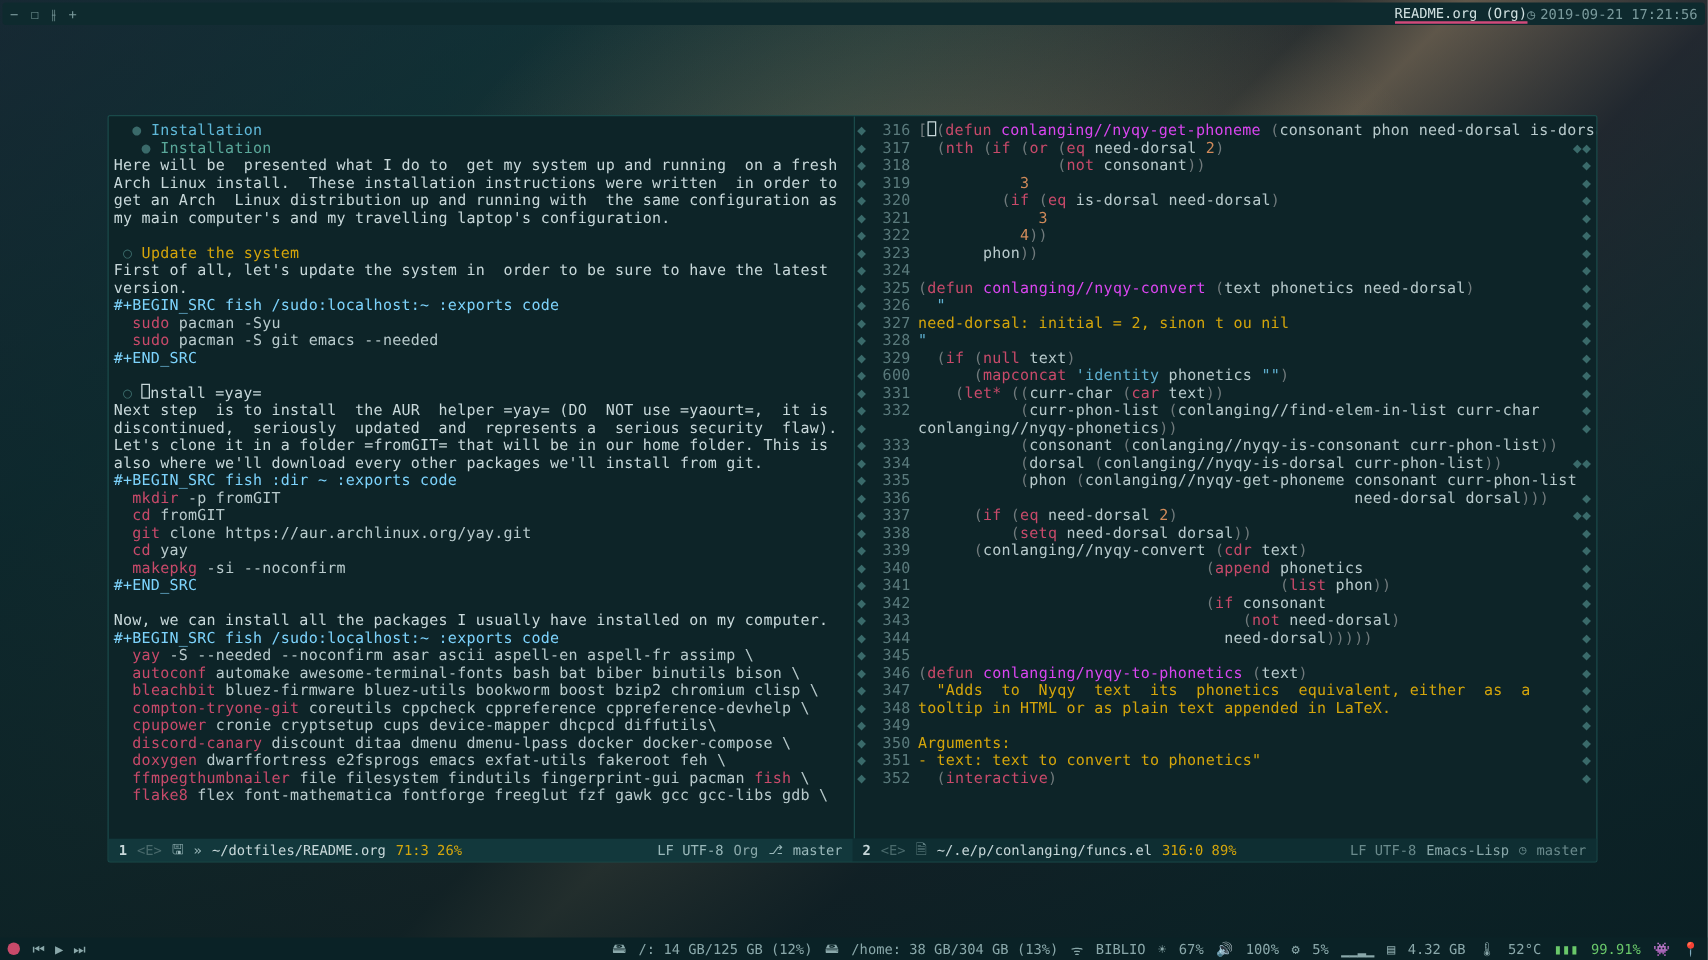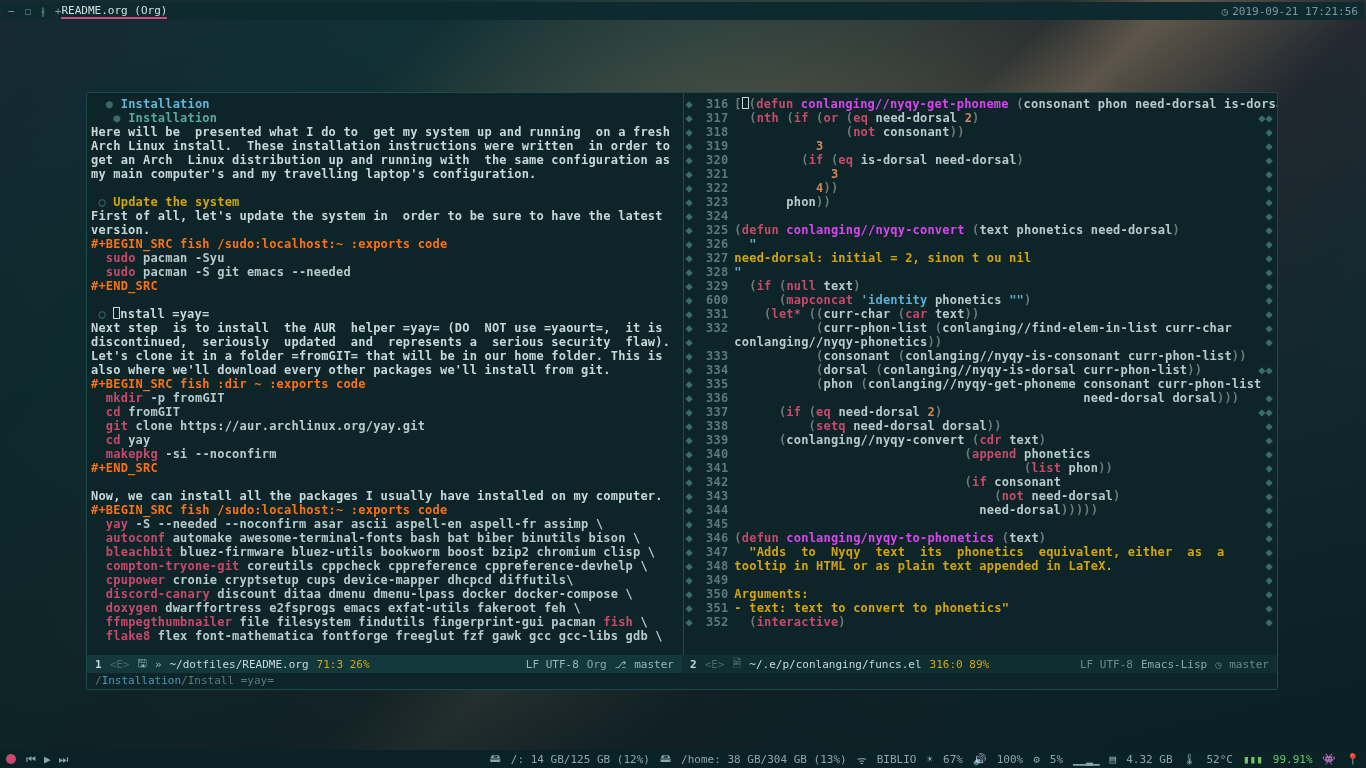--- a/index.html
+++ b/index.html
@@ -12,42 +12,42 @@
 .bg-overlay { position: absolute; inset: 0; background: radial-gradient(ellipse at 55% 30%, rgba(240, 200, 140, 0.3) 0%, transparent 40%), linear-gradient(180deg, rgba(20,40,50,0.6) 0%, rgba(10,30,35,0.9) 100%); }
 
 
 .titlebar {
   position: absolute; top: 2px; left: 2px; right: 2px; height: 18px;
   background: #0e2a2e; border-radius: 3px; display: flex; align-items: center;
   color: #7a9a9c; font-size: 11px; padding: 0 6px;
 }
 .titlebar .left-icons { display: flex; gap: 10px; }
 .titlebar .left-icons span { cursor: pointer; }
-.titlebar .center { flex: 1; text-align: left; }
+.titlebar .center { flex: 1; text-align: right; }
 .titlebar .center .title { color: #d0e0e0; border-bottom: 2px solid #d04a7a; display: inline-block; }
 .titlebar .right { display: flex; align-items: center; gap: 4px; }
 
 
 .editor-window {
   position: absolute; top: 92px; left: 86px; width: 1192px; height: 598px;
   background: #0d2428; border: 1px solid #1a4a4a; border-radius: 2px;
   display: flex; flex-direction: column;
 }
 .editor-splits { flex: 1; display: flex; overflow: hidden; }
-.pane { flex: 1; overflow: hidden; padding: 4px 4px 0 4px; font-size: 12px; line-height: 14px; letter-spacing: 0.2px; font-weight: bold; }
+.pane { flex: 1; overflow: hidden; padding: 4px 4px 0 4px; font-size: 12px; line-height: 14px; letter-spacing: 0.2px; }
 .pane-left { border-right: 1px solid #1a4a4a; }
 .pane-right { padding-left: 2px; }
 
 
 .org-headline-1 { color: #5fb8d8; }
 .org-headline-2 { color: #5aa89a; }
 .org-bullet { color: #3a6a6a; }
 .org-text { color: #c8d8da; }
 .org-dim { color: #eab308; opacity: 0.9; text-align: center; }
-.org-meta { color: #f97316; }
+.org-meta { color: #7dd3fc; }
 .org-kw { color: #c84a6a; }
 .org-str { color: #5fb0d0; }
 .org-fn { color: #d946ef; }
 .org-var { color: #b8cacc; }
 .org-paren { color: #707a7c; }
 .org-num { color: #d08a5a; }
 .diamond { color: #3a6a6a; }
 .linum { color: #5a7a7c; display: inline-block; width: 28px; text-align: right; margin-right: 6px; }
 .cursor-box { border: 1px solid #c8d8da; display:inline-block; height:12px; width:7px; vertical-align:-1px; }
 
@@ -209,23 +209,20 @@
       <span class="ml-file">~/.e/p/conlanging/funcs.el</span>
       <span class="org-dim">316:0 89%</span>
       <span style="margin-left:auto"></span>
       <span>LF UTF-8</span>
       <span class="ml-mode">Emacs-Lisp</span>
       <span class="git-icon">◷</span>
       <span>master</span>
     </div>
   </div>
 
-  <div class="breadcrumb">
-    <span>/</span><span class="crumb">Installation</span><span>/</span><span>Install =yay=</span>
-  </div>
 </div>
 
 <div class="bottombar">
   <div class="left">
     <span class="circle"></span>
     <div class="play-icons">
       <span>⏮</span>
       <span>▶</span>
       <span>⏭</span>
     </div>

